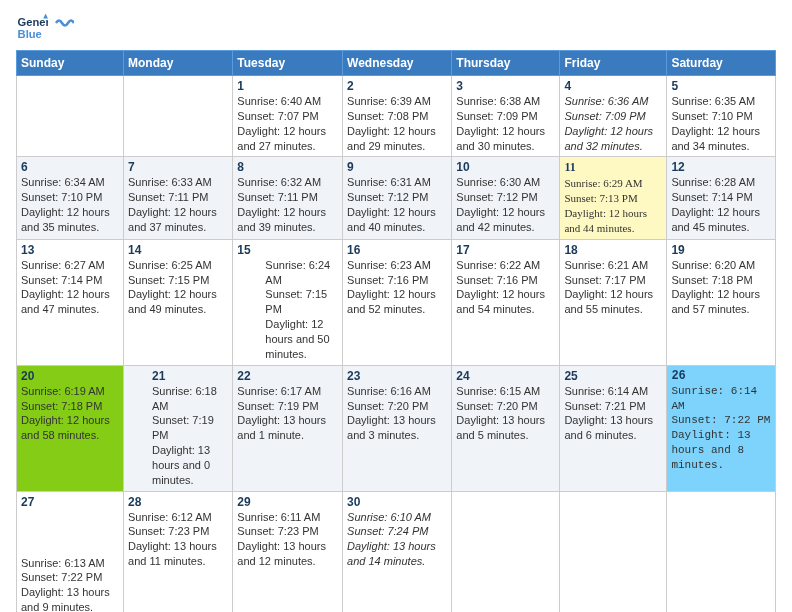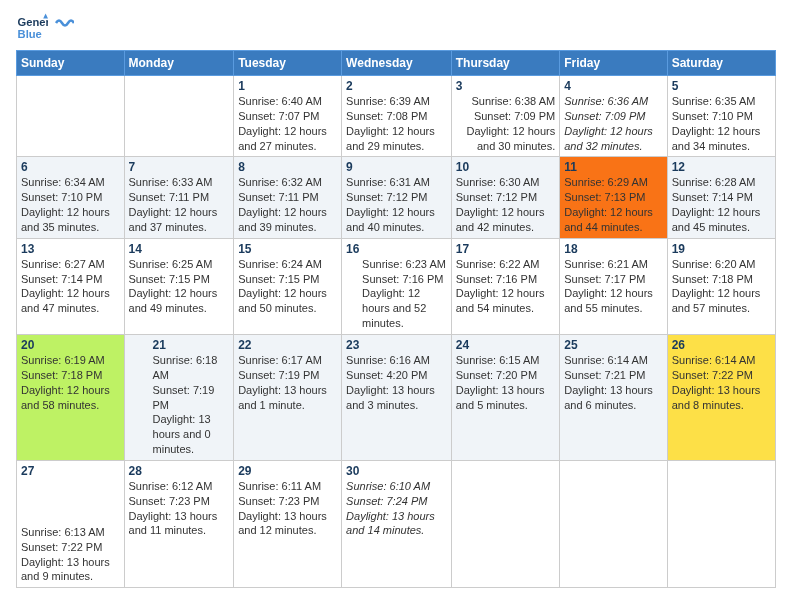--- a/index.html
+++ b/index.html
@@ -135,21 +135,21 @@
 Daylight: 12 hours and 27 minutes.</div>
           </td>
           <td>
             <span class="day-number">2</span>
             <div class="day-info" style="white-space: pre-line;">Sunrise: 6:39 AM
 Sunset: 7:08 PM
 Daylight: 12 hours and 29 minutes.</div>
           </td>
           <td>
             <span class="day-number">3</span>
-            <div class="day-info" style="white-space: pre-line; text-align: right;">Sunrise: 6:38 AM
+            <div class="day-info" style="white-space: pre-line;">Sunrise: 6:38 AM
 Sunset: 7:09 PM
 Daylight: 12 hours and 30 minutes.</div>
           </td>
           <td>
             <span class="day-number">4</span>
             <div class="day-info" style="white-space: pre-line; font-style: italic;">Sunrise: 6:36 AM
 Sunset: 7:09 PM
 Daylight: 12 hours and 32 minutes.</div>
           </td>
           <td>
@@ -183,21 +183,21 @@
             <div class="day-info" style="white-space: pre-line;">Sunrise: 6:31 AM
 Sunset: 7:12 PM
 Daylight: 12 hours and 40 minutes.</div>
           </td>
           <td style="background: rgb(240, 244, 248);">
             <span class="day-number">10</span>
             <div class="day-info" style="white-space: pre-line;">Sunrise: 6:30 AM
 Sunset: 7:12 PM
 Daylight: 12 hours and 42 minutes.</div>
           </td>
-          <td style="background: #f97316;">
+          <td style="background: #fef9c3; font-family: Liberation Serif, serif;">
             <span class="day-number">11</span>
             <div class="day-info" style="white-space: pre-line;">Sunrise: 6:29 AM
 Sunset: 7:13 PM
 Daylight: 12 hours and 44 minutes.</div>
           </td>
           <td style="background: rgb(240, 244, 248);">
             <span class="day-number">12</span>
             <div class="day-info" style="white-space: pre-line;">Sunrise: 6:28 AM
 Sunset: 7:14 PM
 Daylight: 12 hours and 45 minutes.</div>
@@ -211,27 +211,27 @@
 Daylight: 12 hours and 47 minutes.</div>
           </td>
           <td>
             <span class="day-number">14</span>
             <div class="day-info" style="white-space: pre-line;">Sunrise: 6:25 AM
 Sunset: 7:15 PM
 Daylight: 12 hours and 49 minutes.</div>
           </td>
           <td>
             <span class="day-number">15</span>
-            <div class="day-info" style="white-space: pre-line;">Sunrise: 6:24 AM
+            <div class="day-info" style="white-space: pre-line; margin-left: 28px;">Sunrise: 6:24 AM
 Sunset: 7:15 PM
 Daylight: 12 hours and 50 minutes.</div>
           </td>
           <td>
             <span class="day-number">16</span>
-            <div class="day-info" style="white-space: pre-line; margin-left: 16px;">Sunrise: 6:23 AM
+            <div class="day-info" style="white-space: pre-line;">Sunrise: 6:23 AM
 Sunset: 7:16 PM
 Daylight: 12 hours and 52 minutes.</div>
           </td>
           <td>
             <span class="day-number">17</span>
             <div class="day-info" style="white-space: pre-line;">Sunrise: 6:22 AM
 Sunset: 7:16 PM
 Daylight: 12 hours and 54 minutes.</div>
           </td>
           <td>
@@ -241,57 +241,57 @@
 Daylight: 12 hours and 55 minutes.</div>
           </td>
           <td>
             <span class="day-number">19</span>
             <div class="day-info" style="white-space: pre-line;">Sunrise: 6:20 AM
 Sunset: 7:18 PM
 Daylight: 12 hours and 57 minutes.</div>
           </td>
         </tr>
         <tr>
-          <td style="background: #bef264;">
+          <td style="background: #84cc16;">
             <span class="day-number">20</span>
             <div class="day-info" style="white-space: pre-line;">Sunrise: 6:19 AM
 Sunset: 7:18 PM
 Daylight: 12 hours and 58 minutes.</div>
           </td>
           <td style="background: rgb(240, 244, 248); padding-left: 28px;">
             <span class="day-number">21</span>
             <div class="day-info" style="white-space: pre-line;">Sunrise: 6:18 AM
 Sunset: 7:19 PM
 Daylight: 13 hours and 0 minutes.</div>
           </td>
           <td style="background: rgb(240, 244, 248);">
             <span class="day-number">22</span>
             <div class="day-info" style="white-space: pre-line;">Sunrise: 6:17 AM
 Sunset: 7:19 PM
 Daylight: 13 hours and 1 minute.</div>
           </td>
           <td style="background: rgb(240, 244, 248);">
             <span class="day-number">23</span>
             <div class="day-info" style="white-space: pre-line;">Sunrise: 6:16 AM
-Sunset: 4:20 PM
+Sunset: 7:20 PM
 Daylight: 13 hours and 3 minutes.</div>
           </td>
           <td style="background: rgb(240, 244, 248);">
             <span class="day-number">24</span>
             <div class="day-info" style="white-space: pre-line;">Sunrise: 6:15 AM
 Sunset: 7:20 PM
 Daylight: 13 hours and 5 minutes.</div>
           </td>
           <td style="background: rgb(240, 244, 248);">
             <span class="day-number">25</span>
             <div class="day-info" style="white-space: pre-line;">Sunrise: 6:14 AM
 Sunset: 7:21 PM
 Daylight: 13 hours and 6 minutes.</div>
           </td>
-          <td style="background: #fde047;">
+          <td style="background: #7dd3fc; font-family: Liberation Mono, monospace;">
             <span class="day-number">26</span>
             <div class="day-info" style="white-space: pre-line;">Sunrise: 6:14 AM
 Sunset: 7:22 PM
 Daylight: 13 hours and 8 minutes.</div>
           </td>
         </tr>
         <tr>
           <td>
             <span class="day-number">27</span>
             <div class="day-info" style="white-space: pre-line; margin-top: 47px;">Sunrise: 6:13 AM

